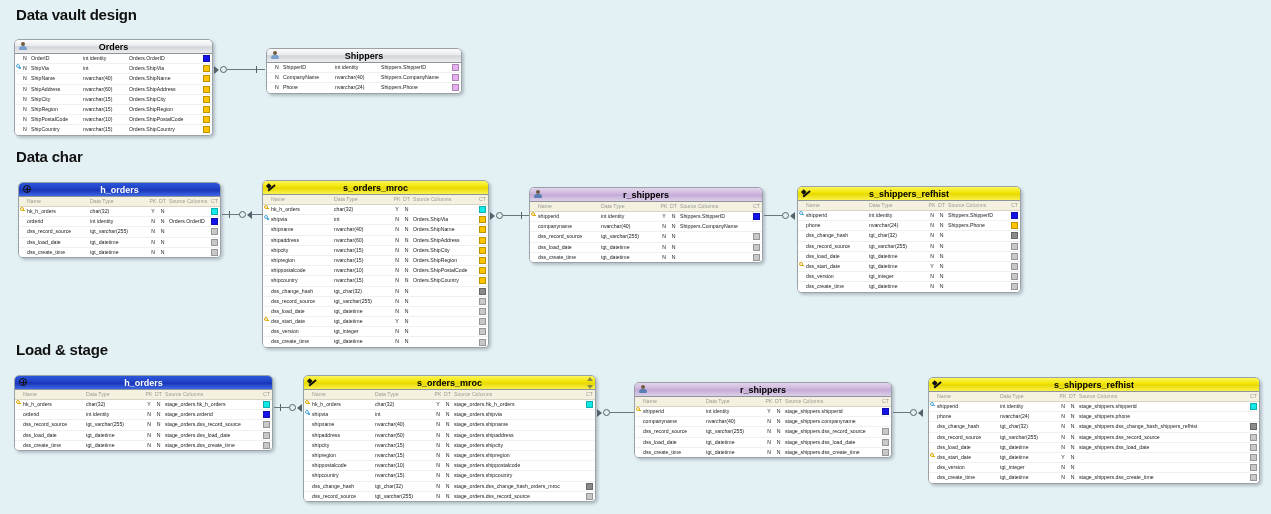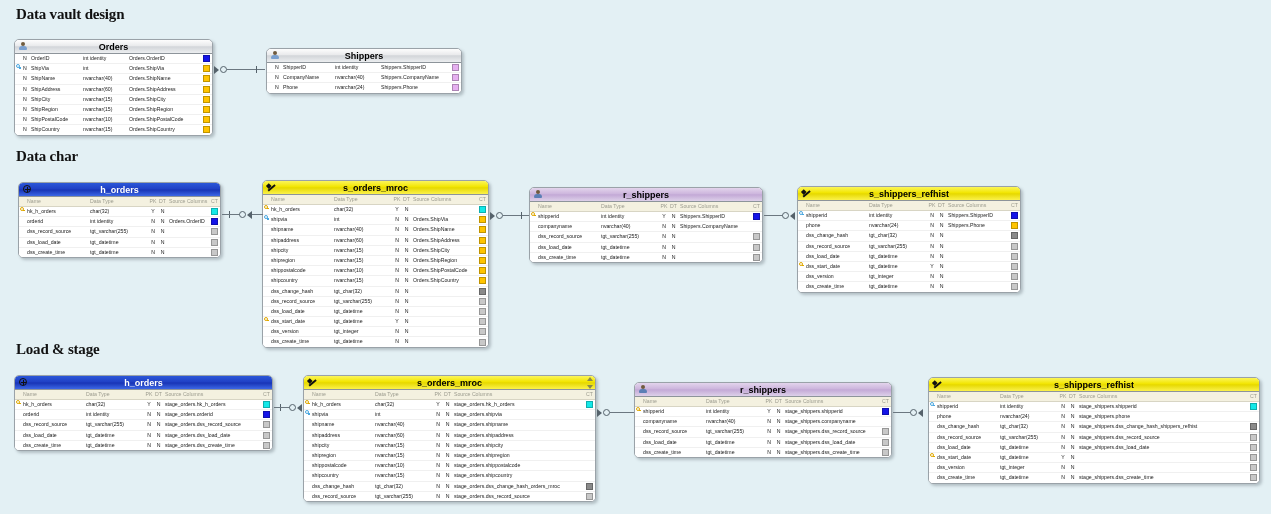--- a/index.html
+++ b/index.html
@@ -8,21 +8,21 @@
     background:#e3f0f4;
     font-family:"Liberation Sans", sans-serif;
     overflow:hidden;
     position:relative;
   }
   .canvas{position:relative;width:1271px;height:514px;}
 
   
   .section-title{
     position:absolute;
-    font-family:Liberation Serif, serif;
+    font-family:Liberation Sans, sans-serif;
     font-weight:bold;
     font-size:15px;
     color:#111111;
     letter-spacing:-0.2px;
     white-space:nowrap;
   }
 
   
   .entity{
     position:absolute;

